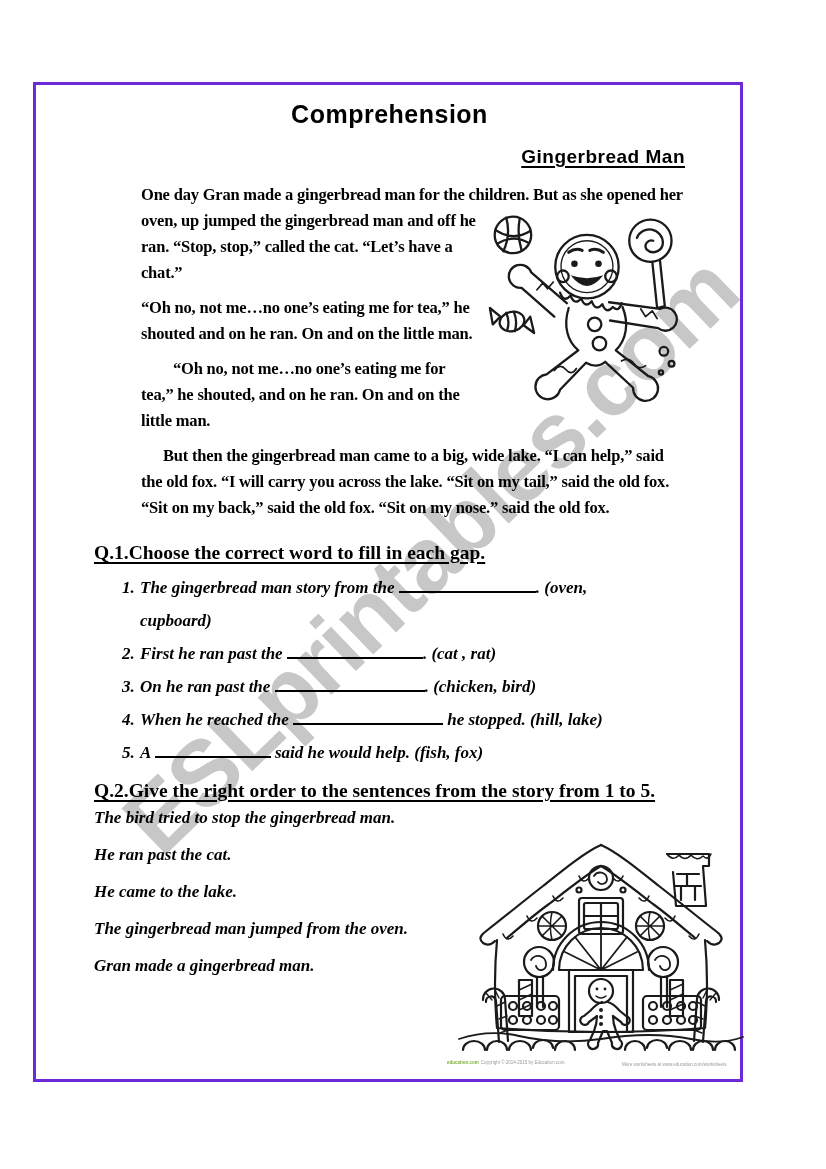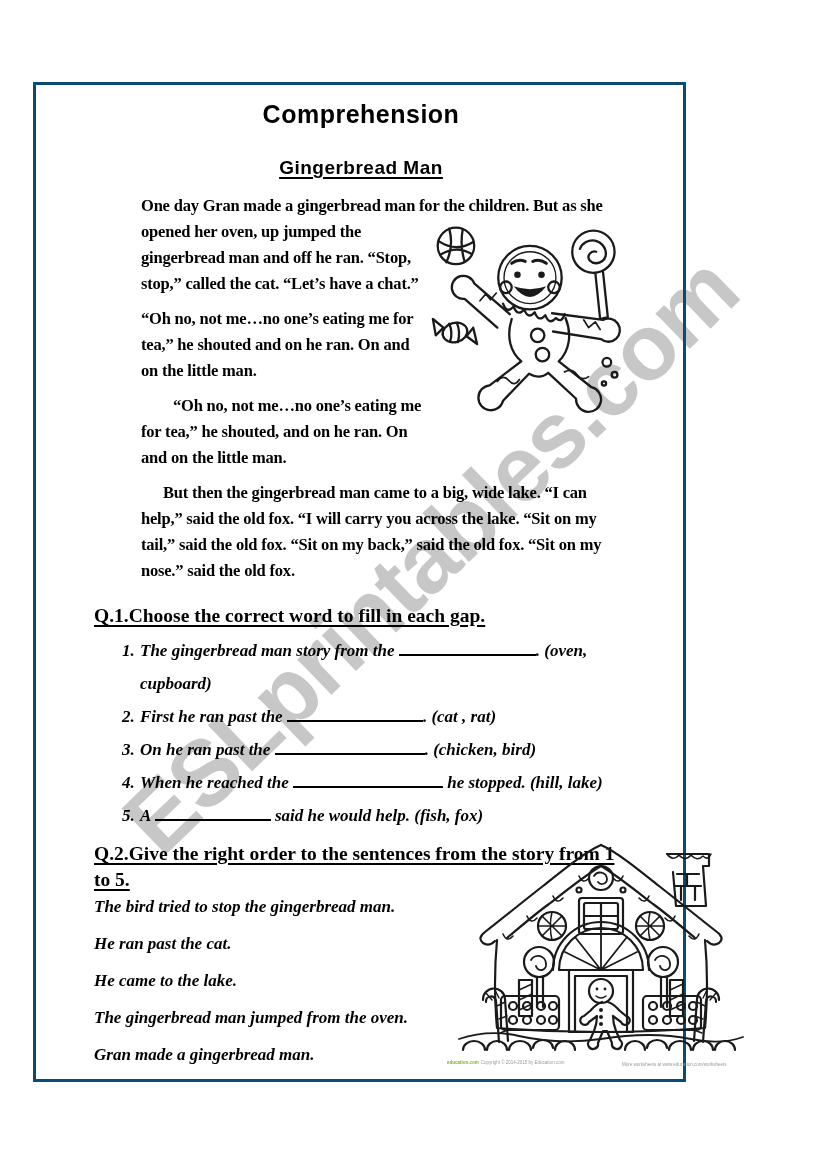--- a/index.html
+++ b/index.html
@@ -4,26 +4,26 @@
 <style>
   html,body{margin:0;padding:0;background:#ffffff;}
   .page{position:relative;width:826px;height:1169px;background:#fff;overflow:hidden;
         font-family:"Liberation Serif",serif;color:#000;}
   
   .watermark{position:absolute;left:-42px;top:503px;width:944px;height:104px;line-height:104px;
              text-align:center;font-family:"Liberation Sans",sans-serif;font-weight:bold;
              font-size:93px;letter-spacing:-2px;white-space:nowrap;
              color:rgba(122,122,122,0.42);transform:rotate(-44deg);z-index:1;user-select:none;}
   
-  .frame{position:absolute;left:33px;top:82px;width:653px;height:1000px;border:3px solid #0c4a6e;
+  .frame{position:absolute;left:33px;top:82px;width:710px;height:1000px;border:3px solid #6d28d9;
          box-sizing:border-box;z-index:2;background:transparent;}
   .content{position:relative;padding:13px 55px 0 58px;}
   .title{margin:0;text-align:center;font-family:"Liberation Sans",sans-serif;font-weight:700;
          font-size:25px;line-height:32px;letter-spacing:.5px;}
-  .subtitle{margin:26px 0 0;text-align:center;font-family:"Liberation Sans",sans-serif;font-weight:700;
+  .subtitle{margin:15px 0 0;text-align:right;font-family:"Liberation Sans",sans-serif;font-weight:700;
             font-size:19px;line-height:24px;text-decoration:underline;text-underline-offset:3px;
             text-decoration-thickness:2px;letter-spacing:.5px;}
   .story{margin-top:13px;font-weight:700;font-size:16.5px;line-height:26px;letter-spacing:-0.2px;margin-left:47px;}
   .story p{margin:0 0 9px;}
   .indent1{text-indent:32px;}
   .indent2{text-indent:22px;}
   .man-float{float:right;width:198px;height:200px;margin:0 0 34px 8px;}
   .man-float svg,.house svg{display:block;width:100%;height:100%;}
   .qhead{margin:19px 0 0;font-size:19.5px;line-height:26px;font-weight:700;
          text-decoration:underline;text-decoration-thickness:2px;text-underline-offset:3px;}

